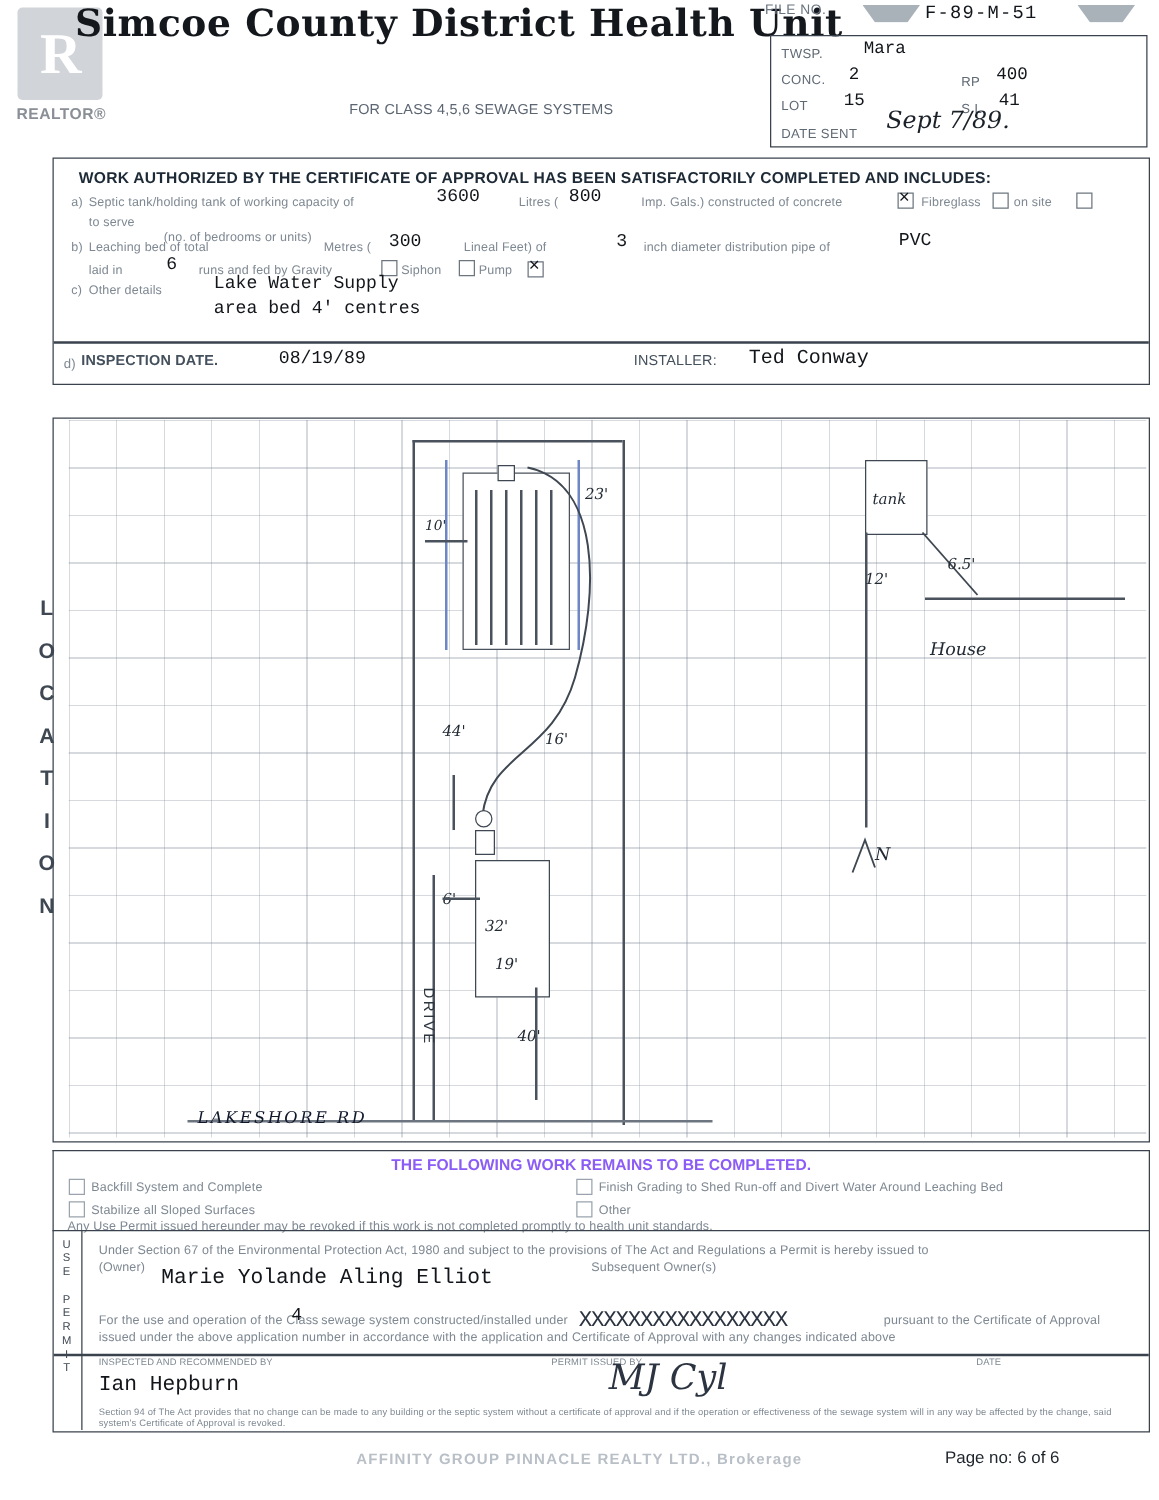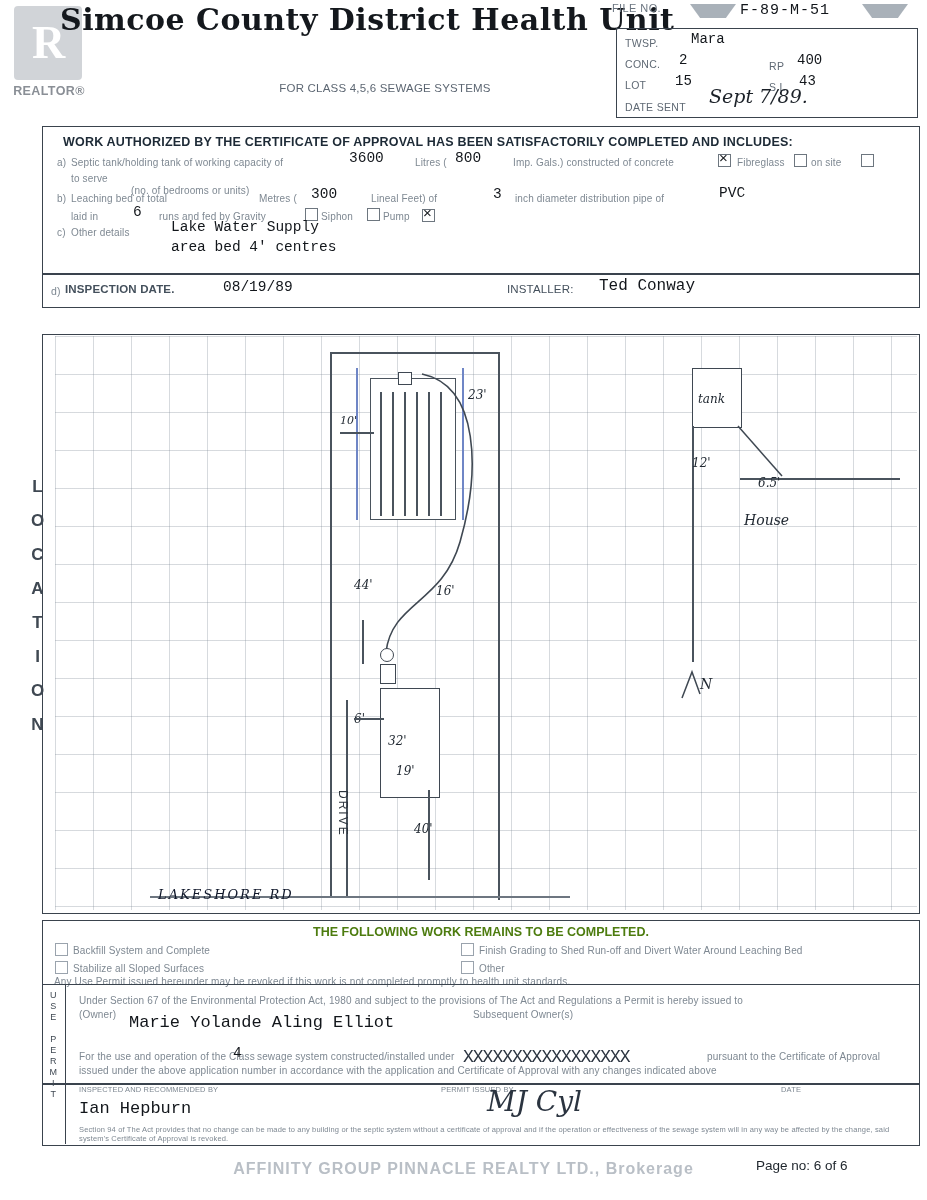--- a/index.html
+++ b/index.html
@@ -135,21 +135,21 @@
     font-style:italic;font-size:13px;letter-spacing:2px;color:#0f172a;
   }
 
   
   .rem-box{
     position:absolute;left:42px;top:920px;width:876px;height:64px;
     border:1.5px solid #3a434d;border-bottom:none;
   }
   .rem-title{
     position:absolute;left:0;top:4px;width:876px;text-align:center;
-    font-size:12.5px;font-weight:700;color:#4d7c0f;
+    font-size:12.5px;font-weight:700;color:#8b5cf6;
   }
 
   
   .permit-box{
     position:absolute;left:42px;top:984px;width:876px;height:160px;
     border:1.5px solid #3a434d;
   }
   .usepermit-rail{
     position:absolute;left:42px;top:984px;width:24px;height:160px;
     border-right:1.5px solid #3a434d;
@@ -159,21 +159,21 @@
   .sig-script{
     position:absolute;font-family:"DejaVu Serif", serif;font-style:italic;
     color:#2b3440;
   }
   .strike{
     position:absolute;font-family:"Liberation Mono", monospace;font-size:18px;
     color:#2b3440;letter-spacing:-1px;
   }
   .watermark{
     position:absolute;left:0;top:1160px;width:927px;text-align:center;
-    font-size:16px;letter-spacing:1px;color:#b9bfc6;font-weight:700;
+    font-size:12px;letter-spacing:1px;color:#b9bfc6;font-weight:700;
   }
   .pageno{
     position:absolute;left:756px;top:1158px;font-size:13.5px;color:#1d242b;
   }
   .hr-thick{position:absolute;background:#3a434d;height:1.5px;}
 </style>
 </head>
 <body>
 
 <div class="page">
@@ -198,21 +198,21 @@
     <div class="ib-val" style="left:74px;top:2px;">Mara</div>
 
     <div class="ib-row" style="left:8px;top:29px;">CONC.</div>
     <div class="ib-val" style="left:62px;top:23px;">2</div>
     <div class="ib-row" style="left:152px;top:31px;">RP</div>
     <div class="ib-val" style="left:180px;top:23px;">400</div>
 
     <div class="ib-row" style="left:8px;top:50px;">LOT</div>
     <div class="ib-val" style="left:58px;top:44px;">15</div>
     <div class="ib-row" style="left:152px;top:52px;">S.L.</div>
-    <div class="ib-val" style="left:182px;top:44px;">43</div>
+    <div class="ib-val" style="left:182px;top:44px;">41</div>
 
     <div class="ib-row" style="left:8px;top:72px;">DATE SENT</div>
     <div class="ib-script" style="left:92px;top:56px;">Sept 7/89.</div>
   </div>
 
   <div class="auth-box">
     <div class="auth-title">WORK AUTHORIZED BY THE CERTIFICATE OF APPROVAL HAS BEEN SATISFACTORILY COMPLETED AND INCLUDES:</div>
 
     <div class="lbl faint" style="left:14px;top:30px;">a)</div>
     <div class="lbl faint" style="left:28px;top:30px;">Septic tank/holding tank of working capacity of</div>
@@ -288,21 +288,21 @@
   </svg>
 
   <div class="sq" style="left:692px;top:368px;width:48px;height:58px;"></div>
   <div class="dim" style="left:698px;top:392px;">tank</div>
   <div class="ln h" style="left:740px;top:478px;width:160px;"></div>
   <div class="ln v" style="left:692px;top:426px;height:236px;"></div>
   <svg style="position:absolute;left:736px;top:424px;width:60px;height:58px;">
     <path d="M2 2 L46 52" fill="none" stroke="#3f4852" stroke-width="1.5"></path>
   </svg>
   <div class="dim" style="left:744px;top:512px;font-size:14px;">House</div>
-  <div class="dim" style="left:758px;top:444px;margin-top:32px;">6.5'</div>
+  <div class="dim" style="left:758px;top:444px;">6.5'</div>
   <div class="dim" style="left:692px;top:456px;">12'</div>
   <div class="dim" style="left:700px;top:676px;font-size:14px;">N</div>
   <svg style="position:absolute;left:678px;top:668px;width:32px;height:36px;">
     <path d="M4 30 L14 4 L22 26" fill="none" stroke="#3f4852" stroke-width="1.5"></path>
   </svg>
 
   <div class="sq" style="left:380px;top:688px;width:58px;height:108px;"></div>
   <div class="sq" style="left:380px;top:664px;width:14px;height:18px;"></div>
   <div class="sq" style="left:380px;top:648px;width:12px;height:12px;border-radius:50%;"></div>
 

